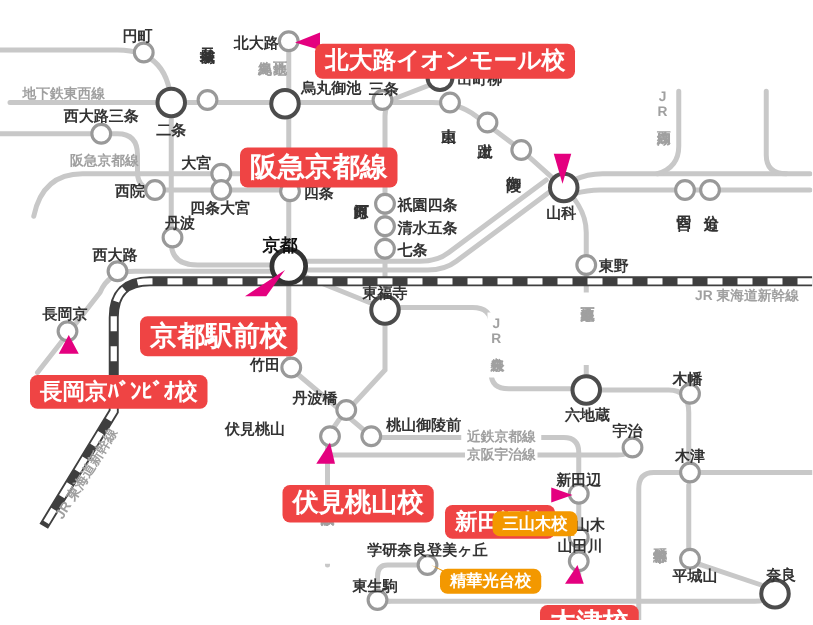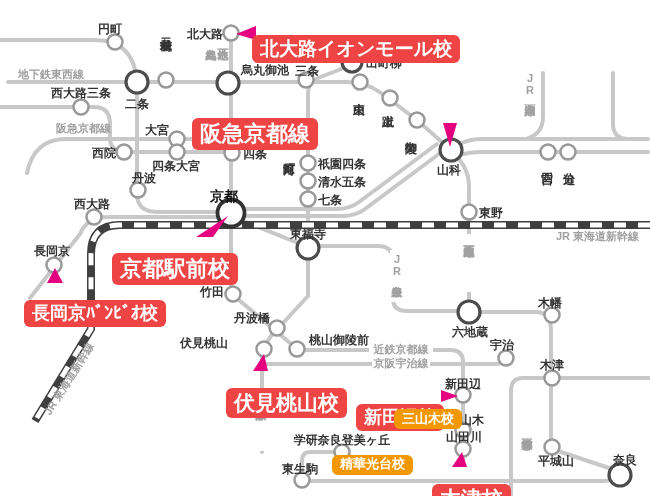--- a/index.html
+++ b/index.html
@@ -179,14 +179,14 @@
   </svg>
 
   <div class="school pink" style="left:252px;top:16px;font-size:19px;">北大路イオンモール校</div>
   <div class="school pink" style="left:192px;top:99px;font-size:22px;">阪急京都線</div>
   <div class="school pink" style="left:24px;top:281px;font-size:18px;">長岡京ﾊﾞﾝﾋﾞｵ校</div>
   <div class="school pink" style="left:112px;top:234px;font-size:22px;">京都駅前校</div>
   <div class="school pink" style="left:226px;top:369px;font-size:21px;">伏見桃山校</div>
   <div class="school pink" style="left:356px;top:385px;font-size:18px;">新田辺校</div>
   <div class="school orange" style="left:394px;top:409px;font-size:13px;text-align:center;">三山木校</div>
   <div class="school pink" style="left:432px;top:465px;font-size:21px;">木津校</div>
-  <div class="school orange" style="left:332px;top:455px;font-size:13px;font-family:Liberation Mono, monospace;">精華光台校</div>
+  <div class="school orange" style="left:352px;top:455px;font-size:13px;">精華光台校</div>
 </div>
 
 </body></html>

